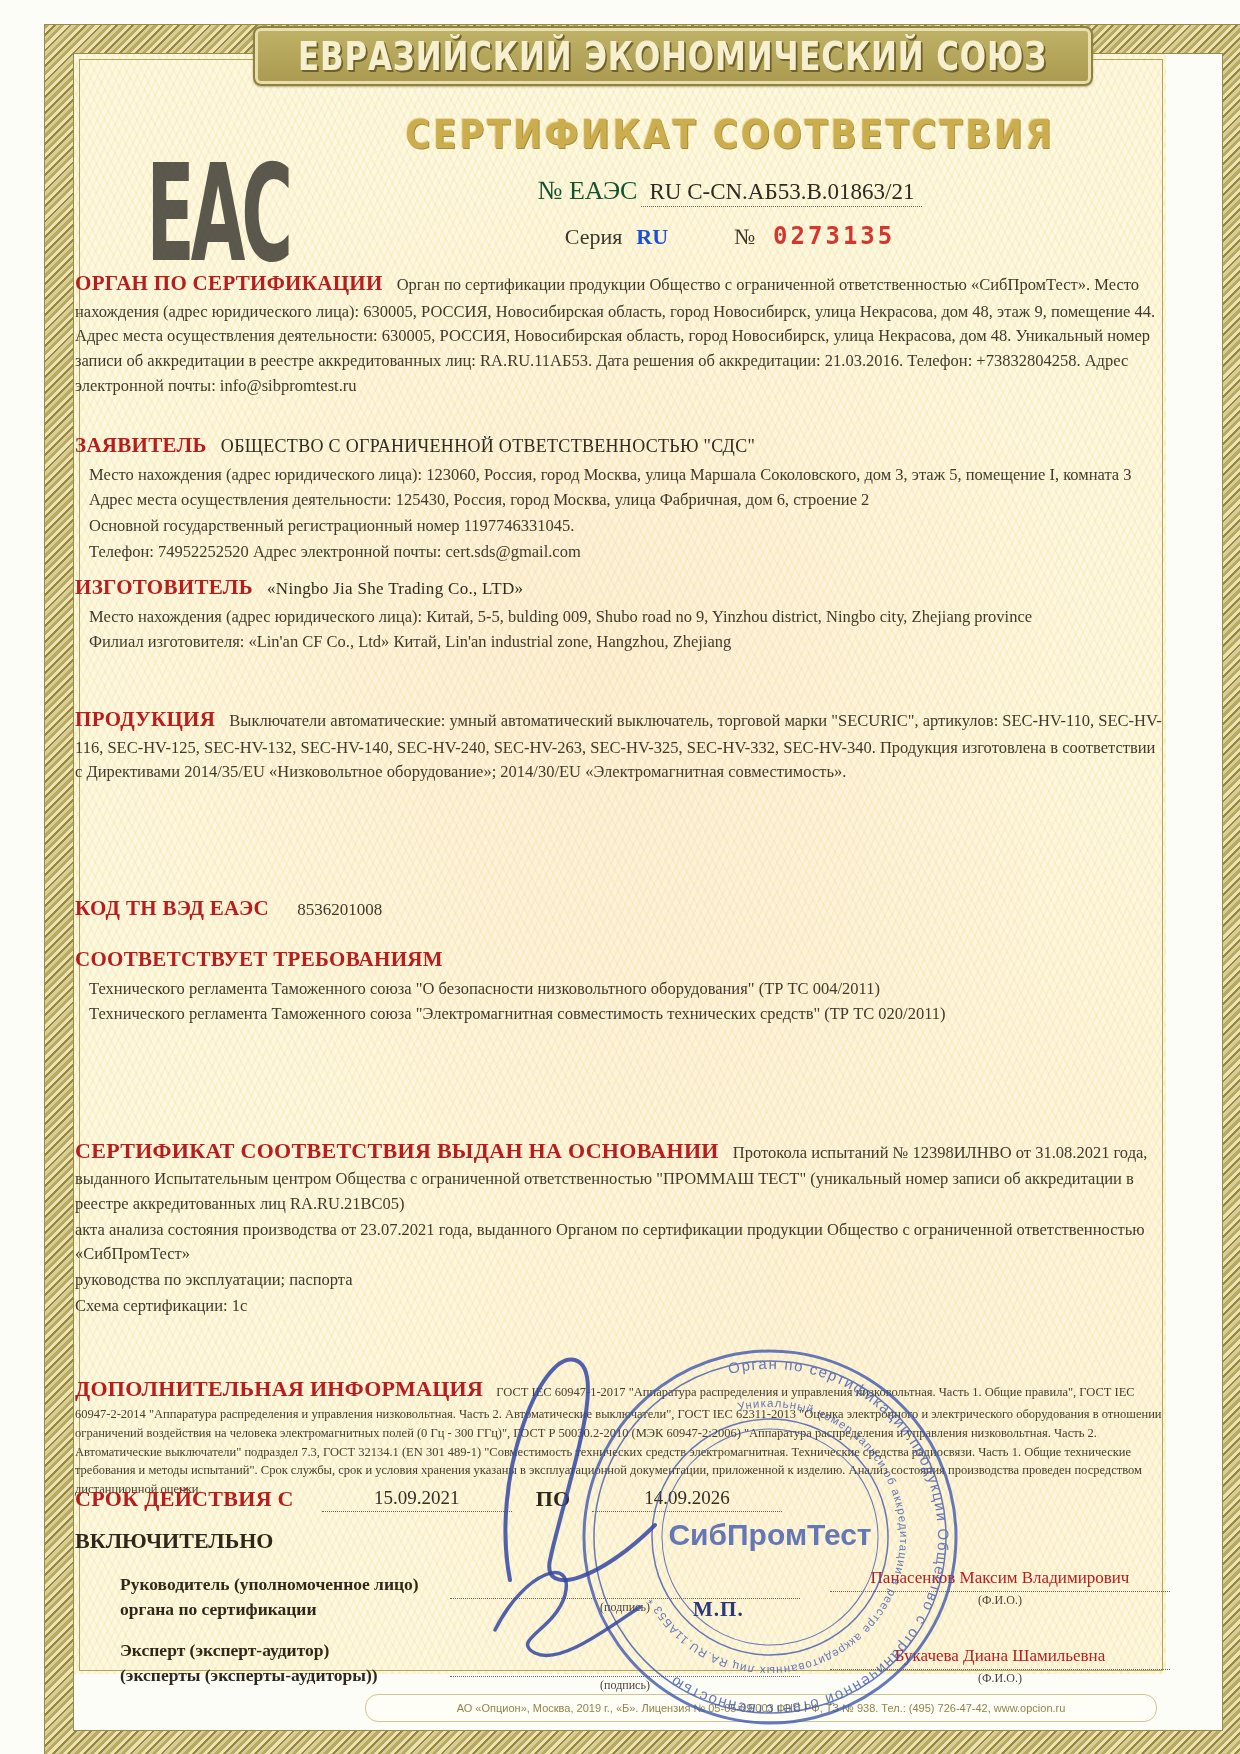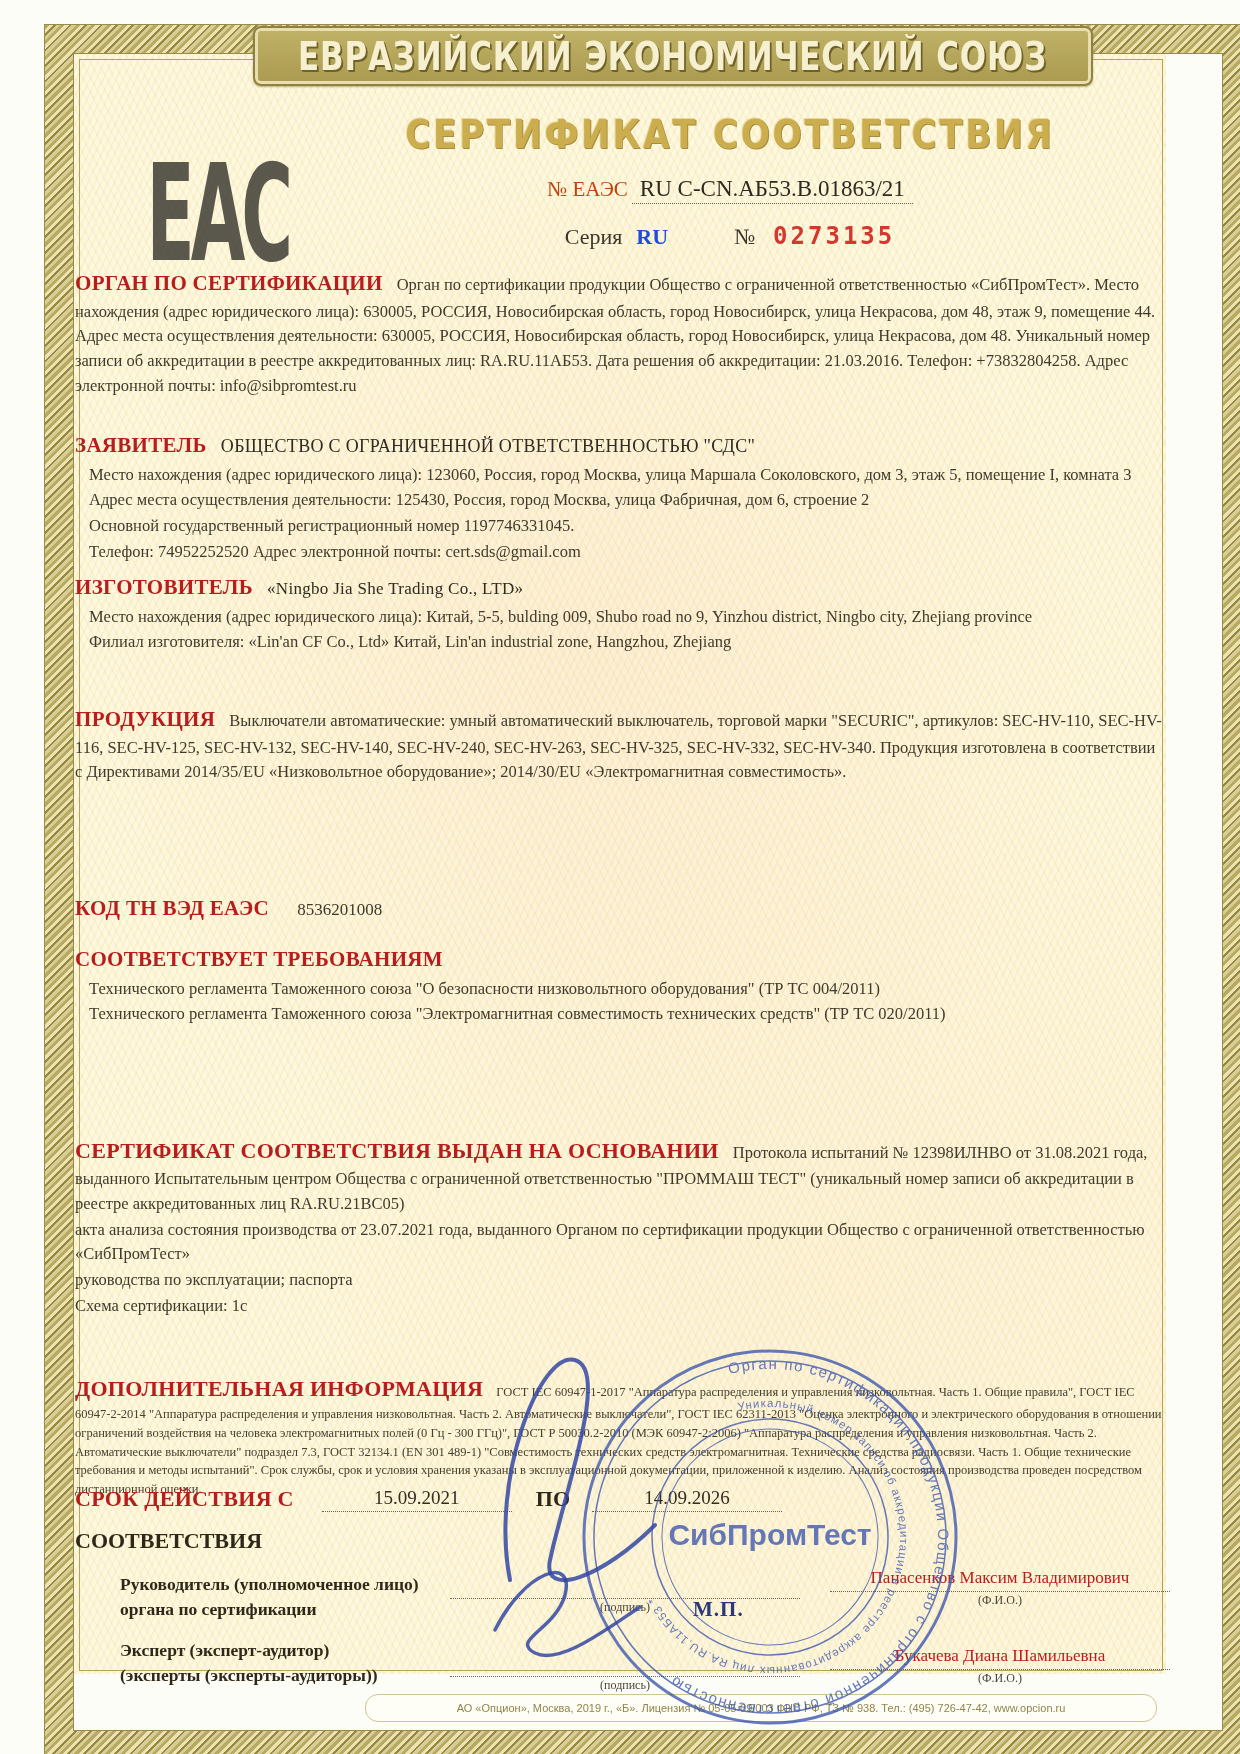--- a/index.html
+++ b/index.html
@@ -41,21 +41,21 @@
        letter-spacing:-5px;transform:scaleY(1.55) scaleX(.82);opacity:.88;}
 
   
   .doc-title{position:absolute;left:300px;top:112px;width:860px;text-align:center;z-index:3;}
   .doc-title span{display:inline-block;font-family:"DejaVu Sans", sans-serif;font-weight:bold;
        font-size:39px;letter-spacing:3px;color:#c9a843;white-space:nowrap;transform:scaleX(.88);
        text-shadow:1px 1px 0 #9c8433, -1px -1px 0 #e8d79a;opacity:.92;}
 
   .certno-row{position:absolute;left:300px;top:176px;width:860px;text-align:center;z-index:3;
        color:#3c372a;}
-  .certno-row .lbl{font-size:21px;color:#c2410c;}
+  .certno-row .lbl{font-size:26px;color:#14532d;}
   .certno-row .val{font-size:23px;color:#2e2a20;border-bottom:1px dotted #6b6352;padding:0 8px 2px 8px;}
 
   .series-row{position:absolute;left:300px;top:222px;width:860px;text-align:center;z-index:3;}
   .series-row .lbl{font-size:22px;color:#3c372a;margin-right:10px;}
   .series-row .ru{font-size:22px;font-weight:bold;color:#1d4ed8;margin-right:62px;}
   .series-row .no{font-size:22px;color:#3c372a;margin-right:14px;}
   .series-row .num{font-family:"DejaVu Sans Mono", monospace;font-size:24px;font-weight:bold;
         color:#d5372e;letter-spacing:3px;}
 
   
@@ -196,21 +196,21 @@
     </p>
   </div>
 
   <div class="srok">
     <span class="h">СРОК ДЕЙСТВИЯ С</span>
     <span class="date">15.09.2021</span>
     <span class="po">ПО</span>
     <span class="date">14.09.2026</span>
   </div>
   <div class="incl">
-    <span>СООТВЕТСТВИЯ</span>
+    <span>ВКЛЮЧИТЕЛЬНО</span>
   </div>
 
   <div class="sig-label" style="left:120px;top:1572px;width:320px;">Руководитель (уполномоченное лицо) органа по сертификации</div>
 
   <div class="sigfield" style="left:450px;top:1558px;width:350px;">
     <div class="line"></div>
     <div class="cap">(подпись)</div>
   </div>
 
   <div class="namefield" style="left:830px;top:1568px;width:340px;">

